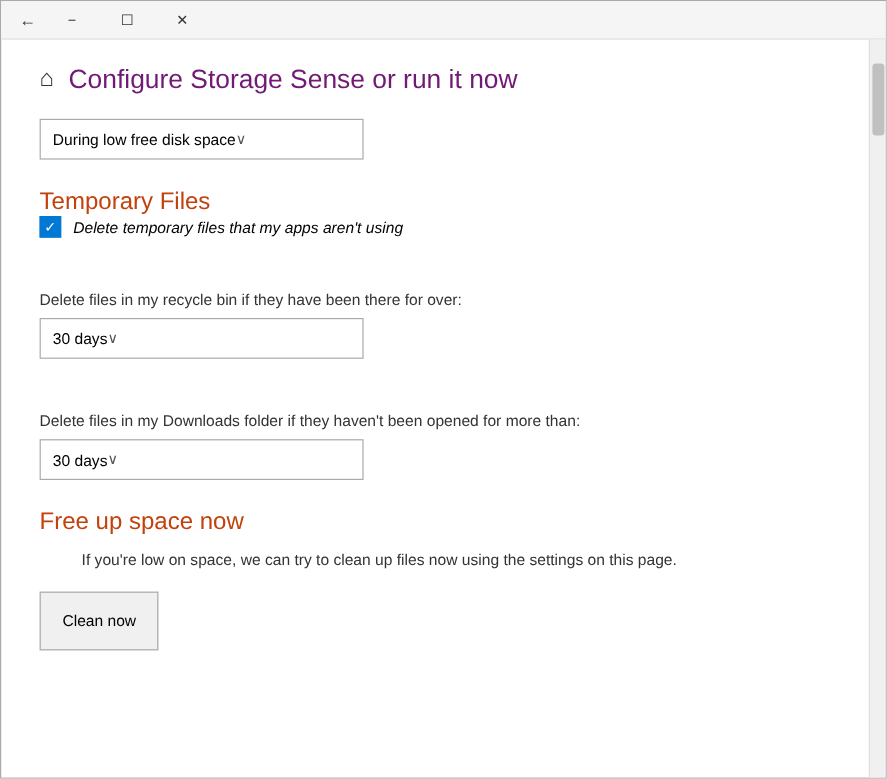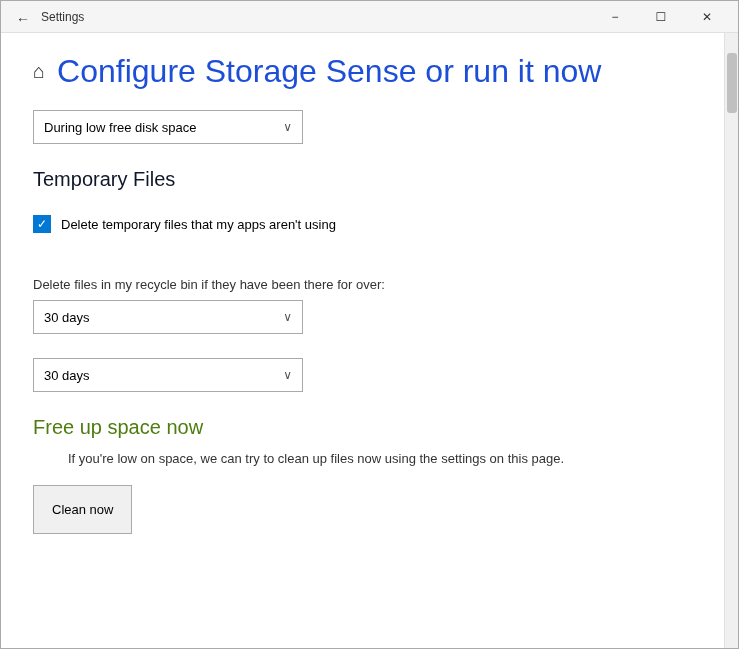--- a/index.html
+++ b/index.html
@@ -110,59 +110,58 @@
       margin-bottom: 20px;
       gap: 12px;
     }
 
     .home-icon {
       font-size: 20px;
       color: #333;
     }
 
     .page-title {
-      font-size: 32px;
+      font-size: 22px;
       font-weight: 300;
-      color: #1d4ed8;
+      color: #701a75;
     }
 
     .section-label {
       font-size: 13px;
       color: #333;
       margin-bottom: 8px;
     }
 
     .dropdown {
       width: 270px;
       height: 34px;
       border: 1px solid #aaaaaa;
       background: #ffffff;
       display: flex;
       align-items: center;
-      justify-content: space-between;
       padding: 0 10px;
       cursor: pointer;
       margin-bottom: 24px;
     }
 
     .dropdown-text {
       font-size: 13px;
       color: #000;
     }
 
     .dropdown-arrow {
       font-size: 12px;
       color: #555;
     }
 
     .section-title {
       font-size: 20px;
       font-weight: 400;
-      color: #0f172a;
-      margin-bottom: 24px;
+      color: #c2410c;
+      margin-bottom: 0;
       margin-top: 8px;
     }
 
     .checkbox-row {
       display: flex;
       align-items: center;
       gap: 10px;
       margin-bottom: 20px;
     }
 
@@ -180,41 +179,42 @@
 
     .checkbox-checkmark {
       color: white;
       font-size: 12px;
       line-height: 1;
     }
 
     .checkbox-label {
       font-size: 13px;
       color: #000;
+      font-style: italic;
     }
 
     .dropdown-label {
       font-size: 13px;
       color: #333;
       margin-bottom: 8px;
       margin-top: 44px;
     }
 
     .dropdown-wrapper {
       margin-bottom: 24px;
     }
 
     .free-space-section {
       margin-top: 8px;
     }
 
     .free-space-title {
       font-size: 20px;
       font-weight: 400;
-      color: #4d7c0f;
+      color: #c2410c;
       margin-bottom: 10px;
     }
 
     .free-space-desc {
       font-size: 13px;
       color: #333;
       margin-bottom: 16px;
       line-height: 1.5;
       margin-left: 35px;
     }
@@ -231,21 +231,20 @@
   </style>
 </head>
 <body>
 
 <div class="window">
 
   <div class="title-bar">
     <div class="title-bar-back">
       <span>←</span>
     </div>
-    <span class="title-bar-title">Settings</span>
     <div class="title-bar-controls">
       <button class="title-bar-btn">−</button>
       <button class="title-bar-btn">☐</button>
       <button class="title-bar-btn close">✕</button>
     </div>
   </div>
 
   <div class="content">
     <div class="main-content">
 
@@ -273,20 +272,21 @@
 
         <div class="dropdown-wrapper">
           <div class="dropdown-label">Delete files in my recycle bin if they have been there for over:</div>
           <div class="dropdown">
             <span class="dropdown-text">30 days</span>
             <span class="dropdown-arrow">∨</span>
           </div>
         </div>
 
         <div class="dropdown-wrapper">
+          <div class="dropdown-label">Delete files in my Downloads folder if they haven't been opened for more than:</div>
           <div class="dropdown">
             <span class="dropdown-text">30 days</span>
             <span class="dropdown-arrow">∨</span>
           </div>
         </div>
       </div>
 
       <div class="free-space-section">
         <h2 class="free-space-title">Free up space now</h2>
         <p class="free-space-desc">If you're low on space, we can try to clean up files now using the settings on this page.</p>

